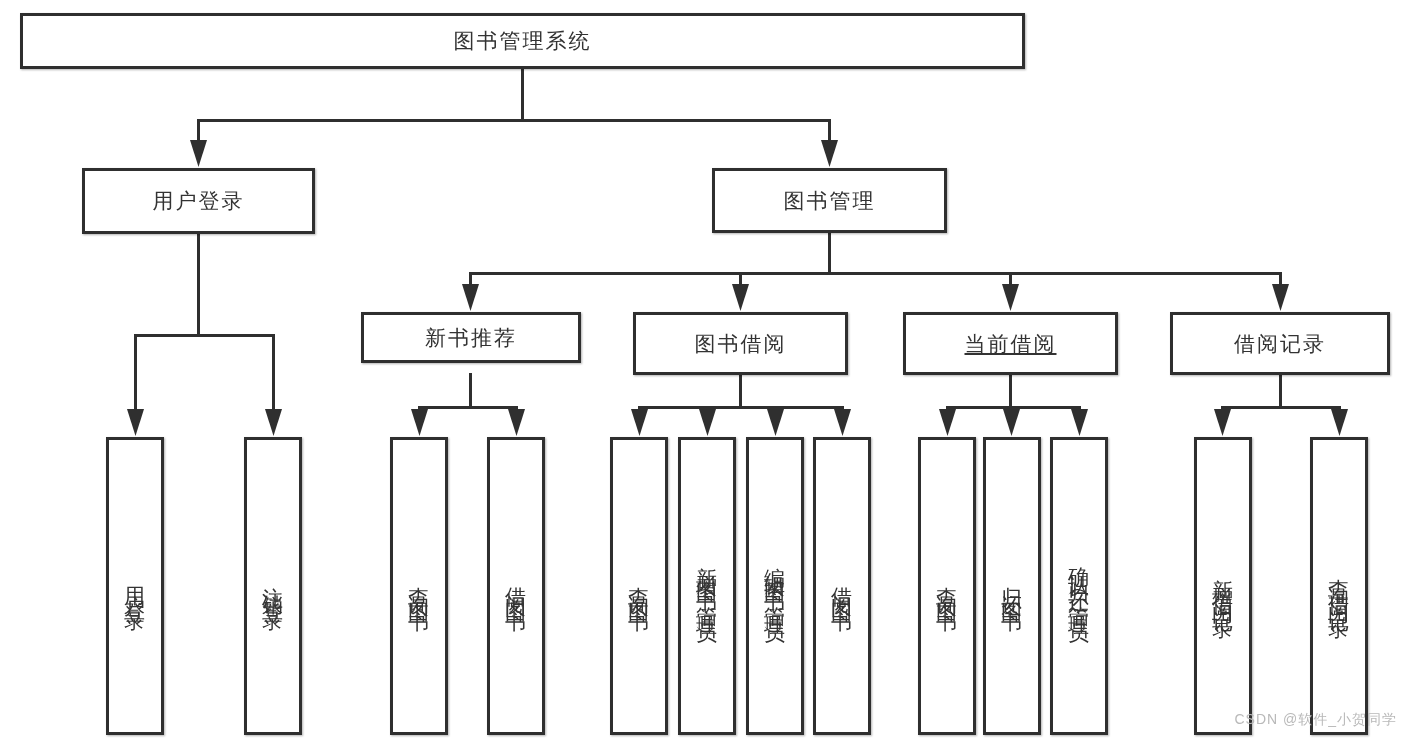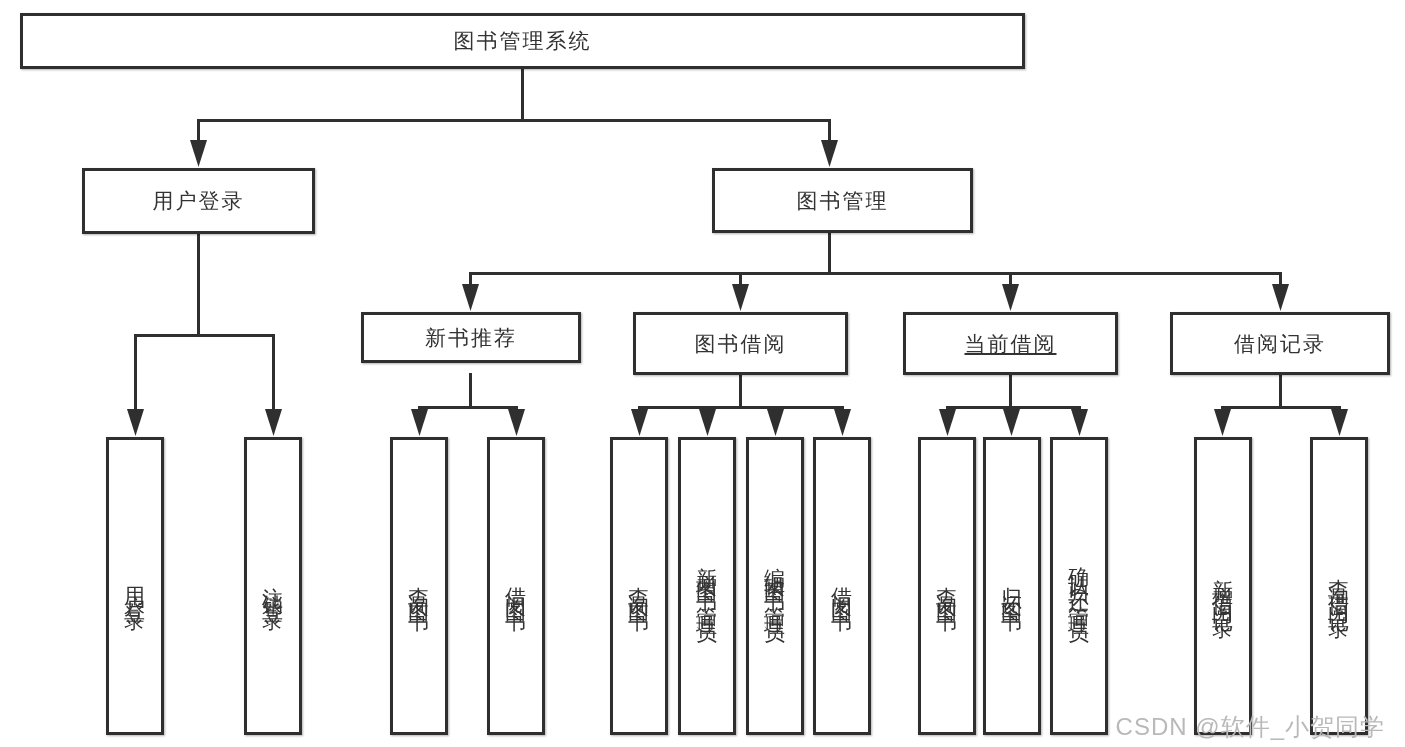--- a/index.html
+++ b/index.html
@@ -42,23 +42,23 @@
   .vtext {
     writing-mode: vertical-rl;
     text-orientation: mixed;
     letter-spacing: 8px;
     font-size: 21px;
     color: var(--text);
     line-height: 1;
   }
   .watermark {
     position: absolute;
-    right: 20px;
+    right: 8px;
     top: 711px;
-    font-size: 24px;
+    font-size: 14px;
     letter-spacing: 1px;
     color: var(--wm);
   }
 </style>
 </head>
 <body>
 
 <div class="stage">
 
   <svg class="connectors" viewBox="0 0 1405 747" xmlns="http://www.w3.org/2000/svg">
@@ -101,21 +101,21 @@
       </g>
   </svg>
 
   <div class="node" style="left:20px; top:13px; width:1005px; height:56px;">
     <span>图书管理系统</span>
   </div>
 
   <div class="node" style="left:82px; top:168px; width:233px; height:66px;">
     <span>用户登录</span>
   </div>
-  <div class="node" style="left:712px; top:168px; width:261px; height:65px;">
+  <div class="node" style="left:712px; top:168px; width:235px; height:65px;">
     <span>图书管理</span>
   </div>
 
   <div class="node" style="left:361px; top:312px; width:220px; height:51px;">
     <span>新书推荐</span>
   </div>
   <div class="node" style="left:633px; top:312px; width:215px; height:63px;justify-content:center;">
     <span>图书借阅</span>
   </div>
   <div class="node" style="left:903px; top:312px; width:215px; height:63px;text-decoration:underline;">

